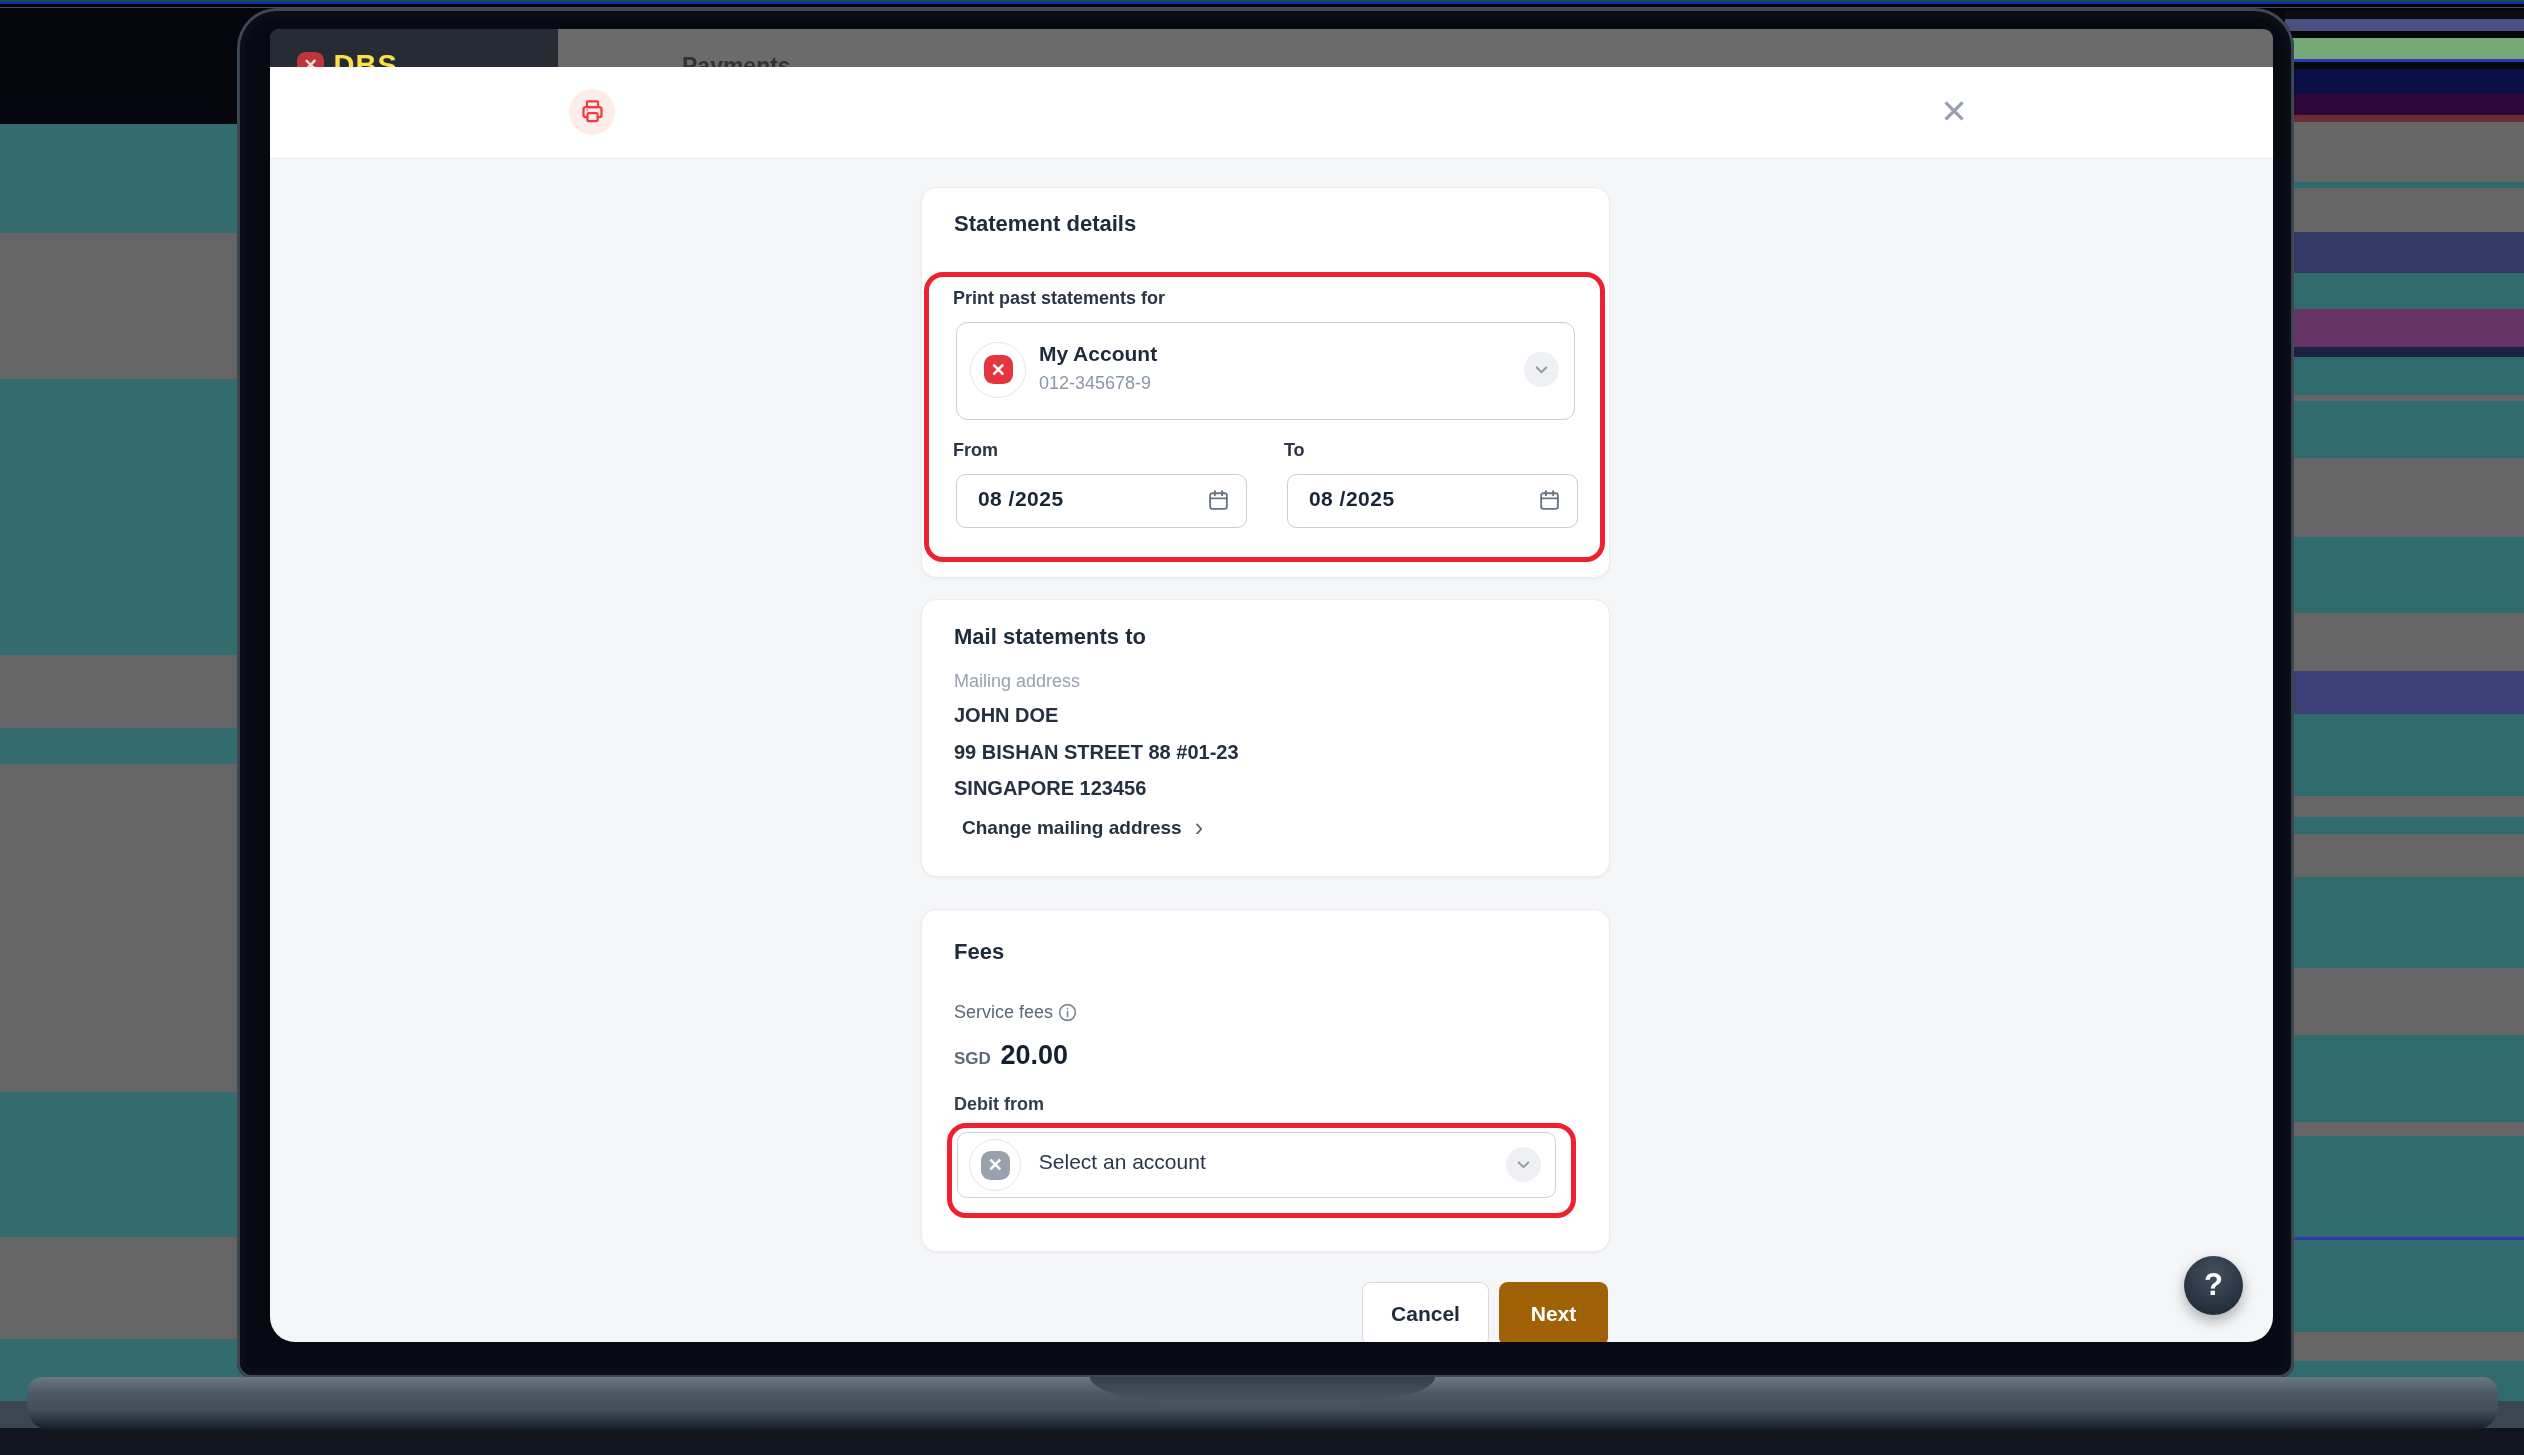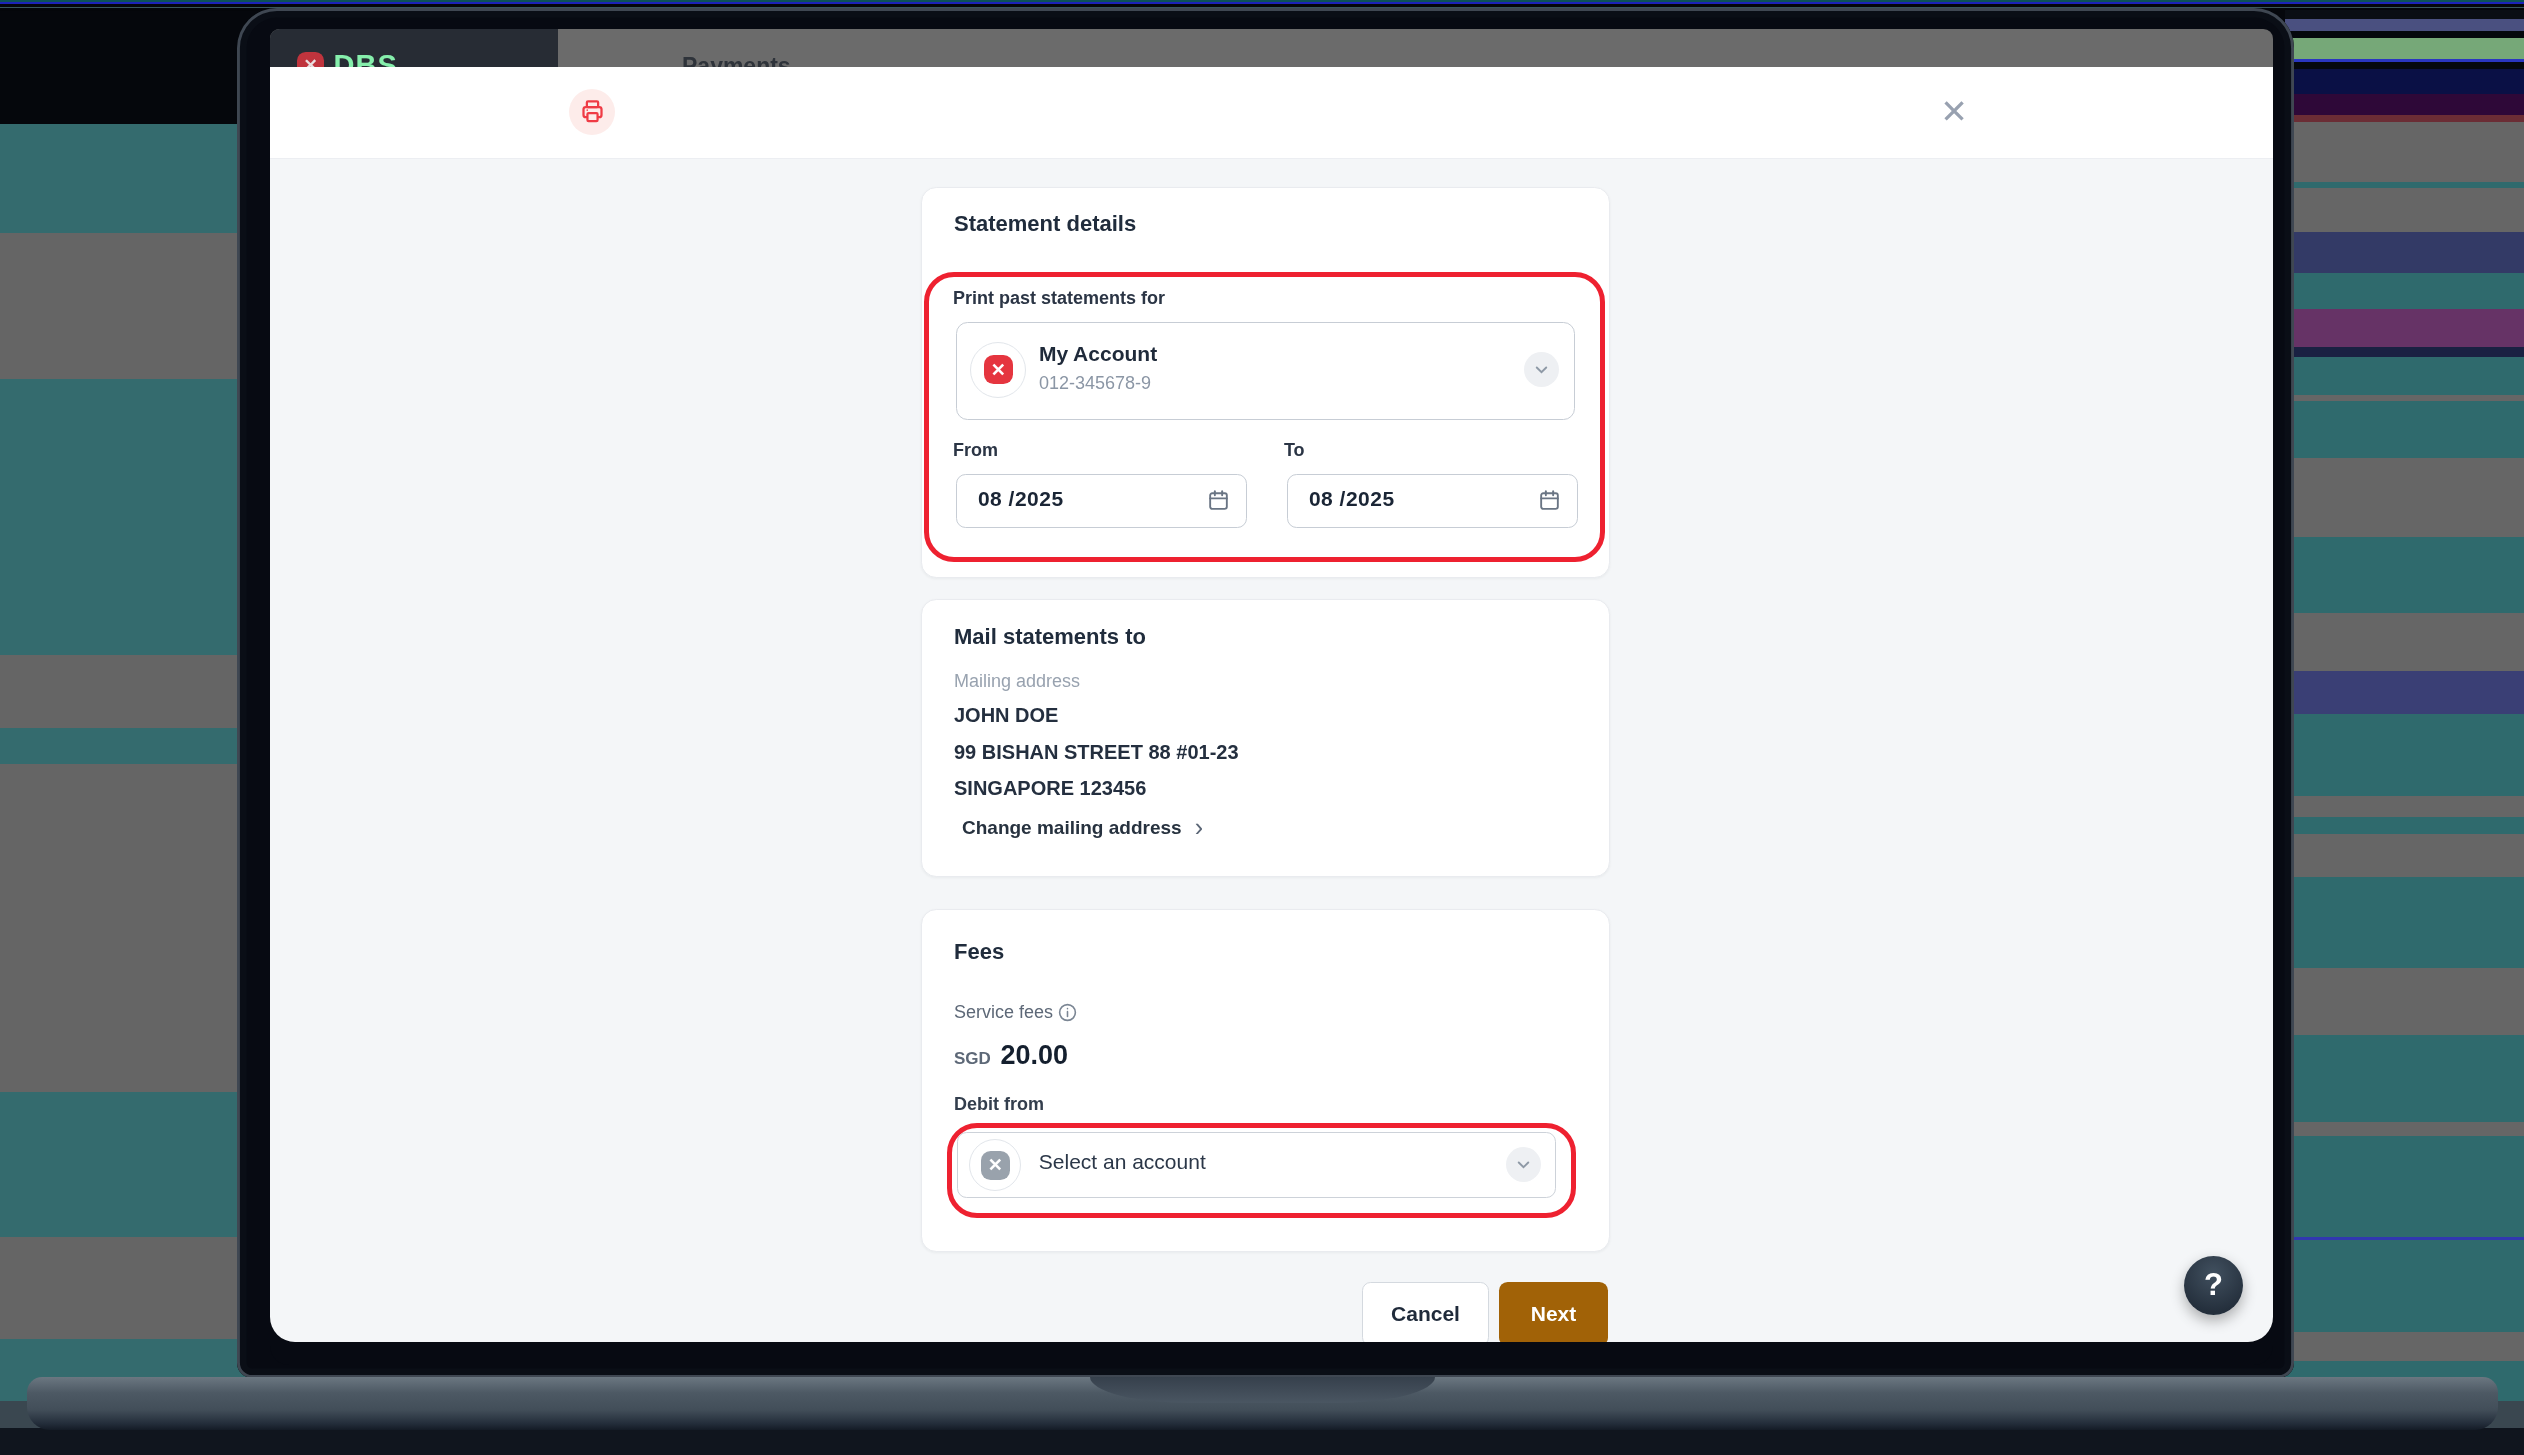--- a/index.html
+++ b/index.html
@@ -38,21 +38,21 @@
     background:linear-gradient(180deg,#6b7781 0%,#4d5964 30%,#424e59 62%,#232d3a 88%,#141b26 100%);}
   .base-notch{position:absolute;left:1090px;top:1377px;width:345px;height:26px;
     background:linear-gradient(180deg,#36404c,#4a5662);border-radius:0 0 163px 163px / 0 0 42px 42px;}
 
   
   .page-scrim{position:absolute;left:0;top:0;right:0;height:38px;background:#6b6b6b;overflow:hidden;}
   .page-sidebar{position:absolute;left:0;top:0;width:288px;height:38px;background:#272c34;overflow:hidden;}
   .dbs-logo{position:absolute;left:27px;top:20px;display:flex;align-items:center;gap:9.6px;}
   .dbs-emblem-sm{width:27px;height:27px;background:#c0343d;border-radius:8.6px;
     color:#eadfe0;font-size:17px;font-weight:700;display:flex;align-items:center;justify-content:center;}
-  .dbs-wordmark{font-size:29px;font-weight:700;color:#86efac;letter-spacing:1px;text-align:right;}
+  .dbs-wordmark{font-size:29px;font-weight:700;color:#fde047;letter-spacing:1px;text-align:right;}
   .page-title-clip{position:absolute;left:364px;top:24px;color:#2e333a;font-size:23px;font-weight:600;white-space:nowrap;}
   .page-title-clip .arrow{margin-right:25px;font-weight:400;}
 
   
   .modal{position:absolute;left:0;top:38px;width:2003px;height:1275px;background:#f4f6f8;
     border-radius:0 0 25px 25px;overflow:hidden;}
   .modal-header{position:absolute;left:0;top:0;right:0;height:91px;background:#ffffff;border-bottom:1px solid #eceef2;}
   .printer-badge{position:absolute;left:299px;top:22px;width:46px;height:46px;border-radius:50%;
     background:#fdecea;display:flex;align-items:center;justify-content:center;}
   .modal-title{position:absolute;left:364px;top:0;height:91px;line-height:91px;
@@ -60,21 +60,21 @@
   .close-btn{position:absolute;left:1664px;top:25px;width:40px;height:40px;border:none;background:transparent;
     color:#98a1b0;font-size:33px;line-height:40px;text-align:center;cursor:pointer;font-family:inherit;padding:0;}
 
   .card{position:absolute;background:#fff;border:1px solid #e9ebef;border-radius:15.3px;
     box-shadow:0 1px 2.9px rgba(20,30,40,.05);}
   .card1{left:651px;top:120px;width:687px;height:389px;}
   .card2{left:651px;top:532px;width:687px;height:276px;}
   .card3{left:651px;top:842px;width:687px;height:341px;}
   .card-heading{position:absolute;left:32px;font-size:22px;font-weight:700;color:#202c3c;}
 
-  .redbox{position:absolute;border:5.8px solid #ee2130;border-radius:30px;}
+  .redbox{position:absolute;border:5.8px solid #ee2130;border-radius:19px;}
   .redbox1{left:1.9px;top:84px;width:671px;height:280px;}
   .redbox2{left:25px;top:213px;width:619px;height:85px;}
 
   .field-label{position:absolute;font-size:18px;font-weight:600;color:#2b3545;}
   .muted-label{position:absolute;font-size:18px;font-weight:400;color:#98a2af;}
 
   .dropdown{position:absolute;background:#fff;border:1.9px solid #c7cdd5;border-radius:11.5px;cursor:pointer;}
   .dd1{left:27px;top:45px;width:617px;height:96px;}
   .dd2{left:4.8px;top:4.8px;width:597px;height:64px;border-radius:9.6px;border-color:#cdd2d9;}
   .avatar{position:absolute;border-radius:50%;background:#fff;border:1.9px solid #e2e6eb;

